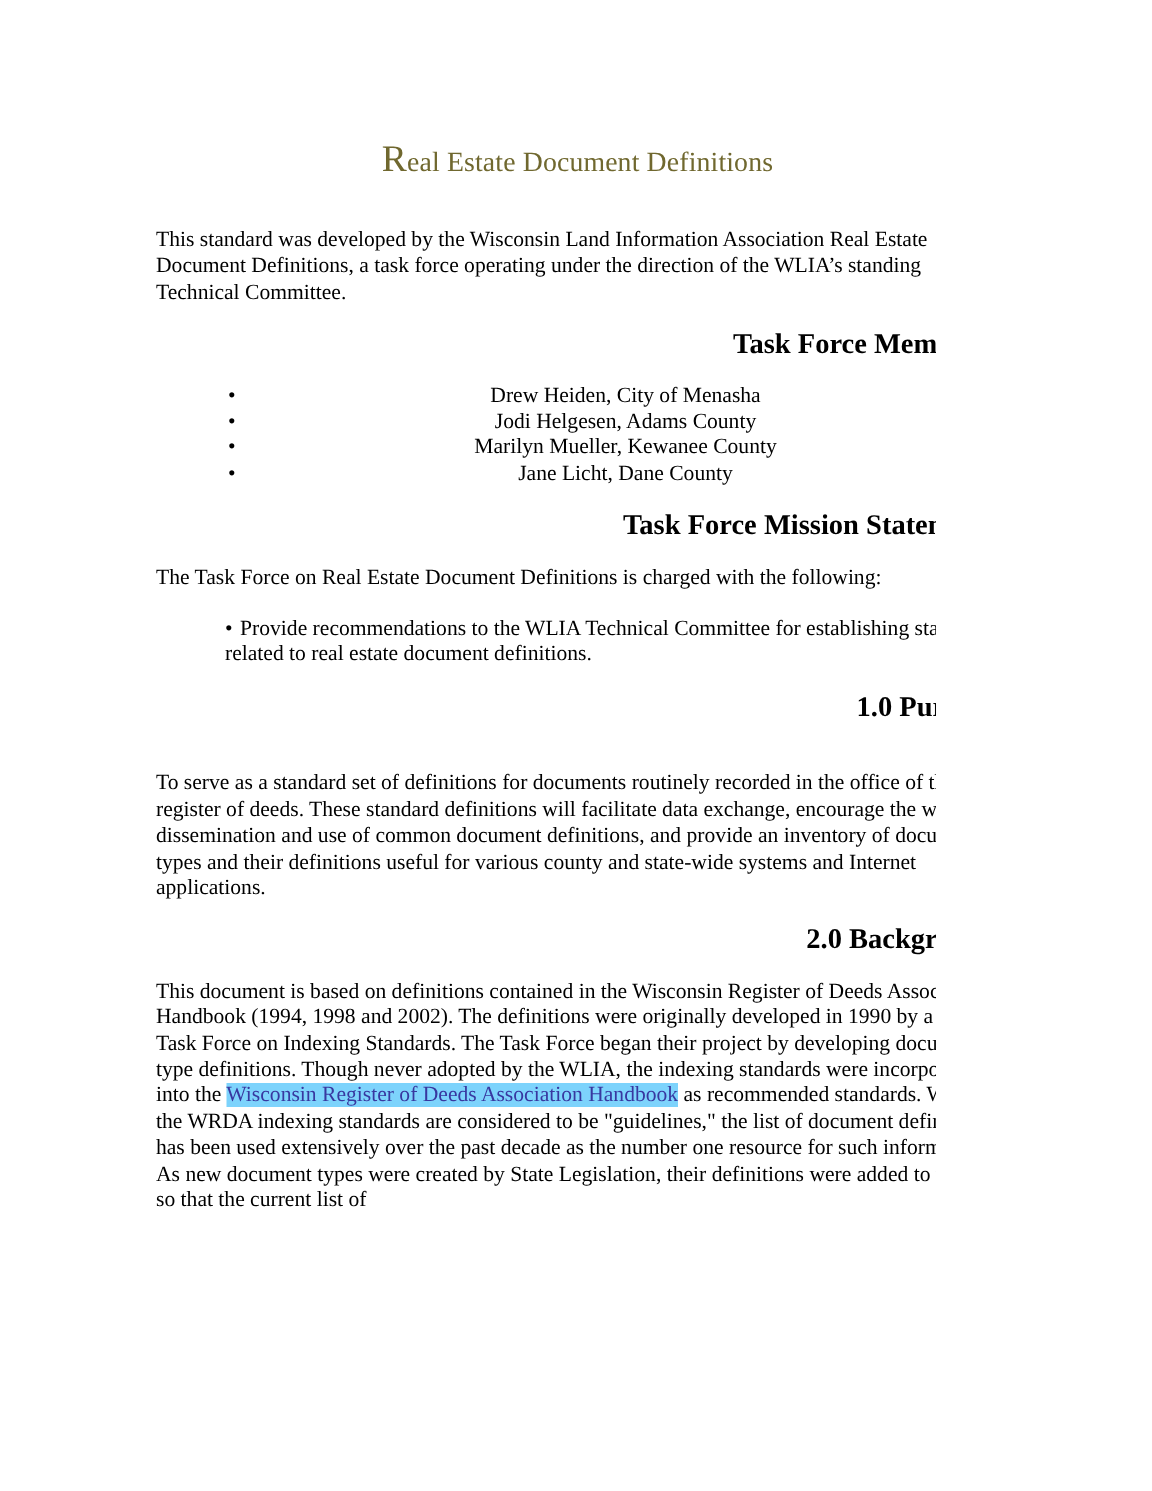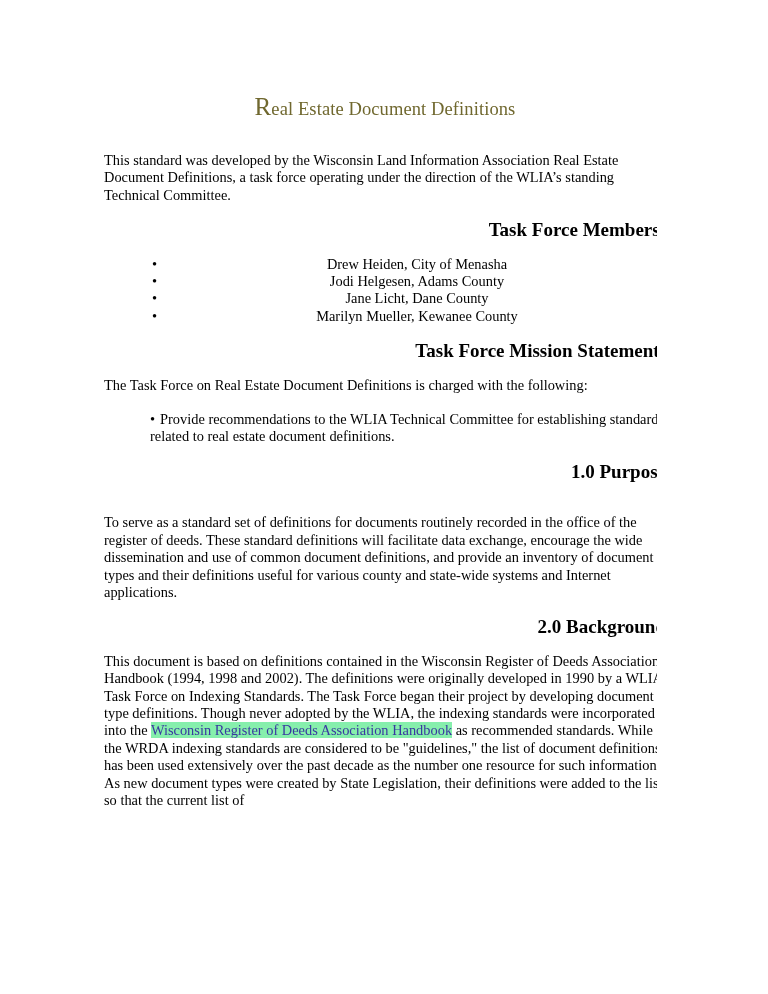--- a/index.html
+++ b/index.html
@@ -13,21 +13,20 @@
     font-family: "Liberation Serif", "DejaVu Serif", serif;
     color: #000000;
     -webkit-font-smoothing: antialiased;
   }
   .page {
     position: relative;
     width: 624px;
     height: 994px;
     background: #ffffff;
     overflow: hidden;
-    padding-left: 33px;
   }
   .content {
     position: absolute;
     left: 104px;
     top: 96px;
     width: 562px;
   }
   .doc-title {
     text-align: center;
     color: #70682f;
@@ -92,21 +91,21 @@
     margin: 0 0 0 46px;
     padding: 0;
     text-indent: 0;
     text-align: left;
   }
   ul.mission-list li .blt {
     margin-right: 5px;
   }
   .hl-link {
     color: #3838a0;
-    background-color: #86efac;
+    background-color: #7dd3fc;
   }
 </style>
 </head>
 <body>
 
 <div class="page">
   <div class="content">
 
     <h1 class="doc-title"><span class="dropcap">R</span><span>eal Estate Document Definitions</span></h1>
 
@@ -116,22 +115,22 @@
 
     <div class="gap-para"></div>
 
     <h2 class="section-heading">Task Force Members:</h2>
 
     <div class="gap-para"></div>
 
     <ul class="member-list">
       <li>Drew Heiden, City of Menasha</li>
       <li>Jodi Helgesen, Adams County</li>
+      <li>Marilyn Mueller, Kewanee County</li>
       <li>Jane Licht, Dane County</li>
-      <li>Marilyn Mueller, Kewanee County</li>
     </ul>
 
     <div class="gap-para"></div>
 
     <h2 class="section-heading">Task Force Mission Statement:</h2>
 
     <div class="gap-para"></div>
 
     <p class="para">The Task Force on Real Estate Document Definitions is charged with the following:</p>
 

